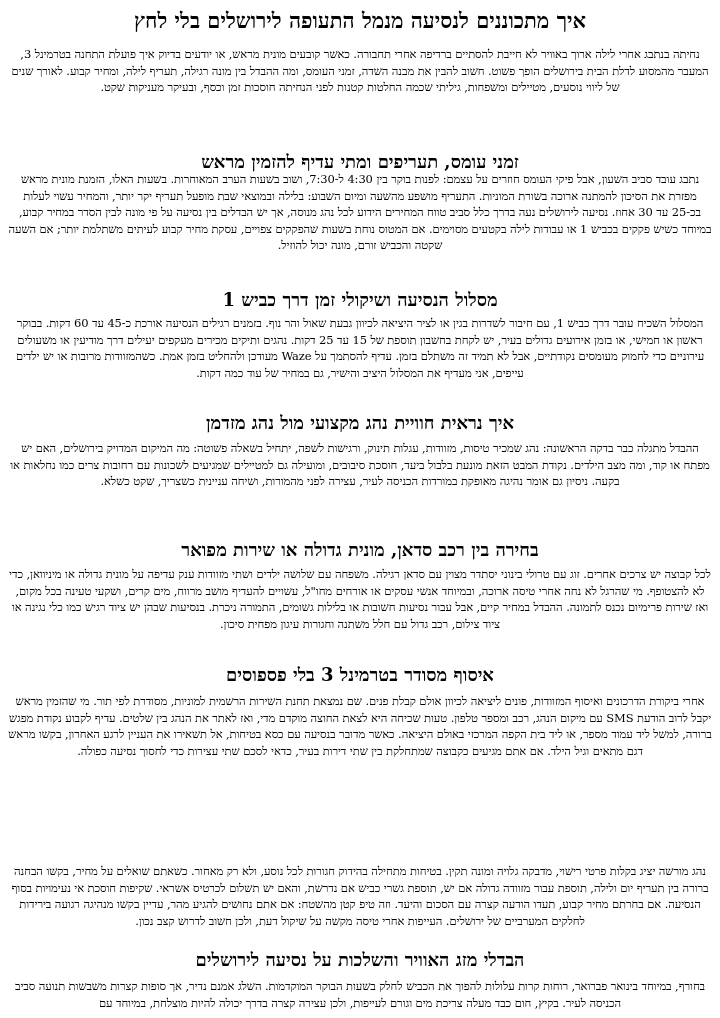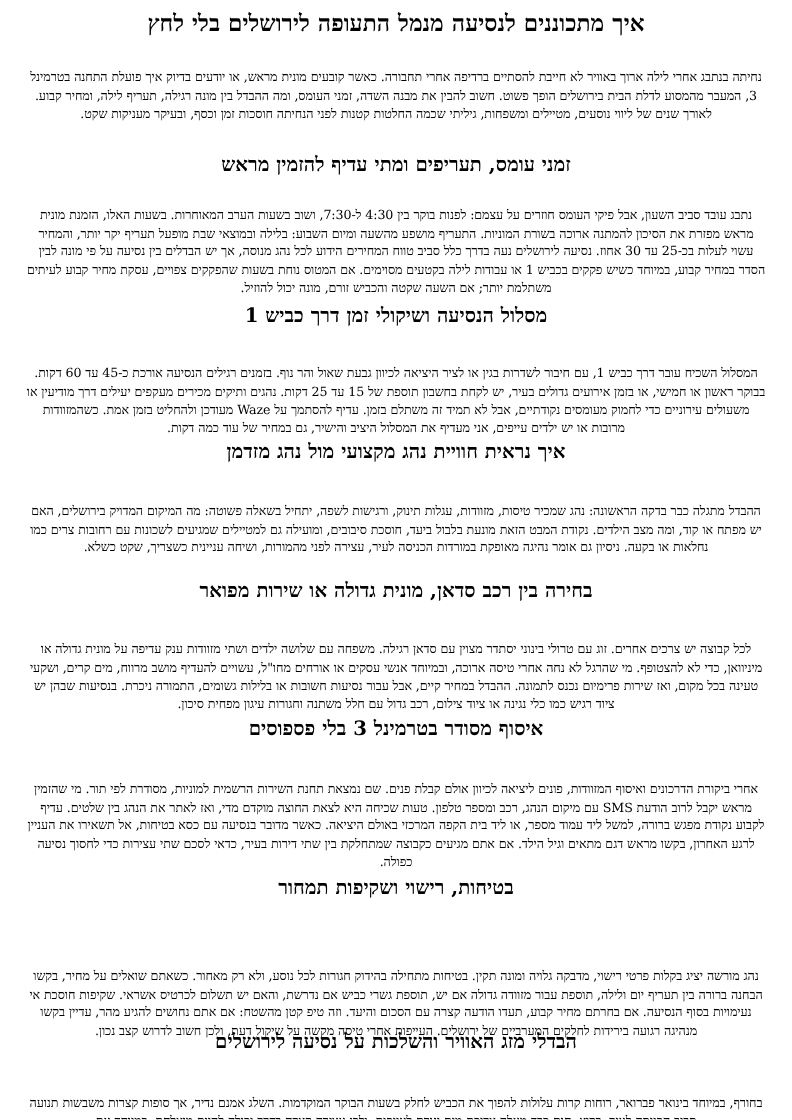--- a/index.html
+++ b/index.html
@@ -20,27 +20,27 @@
     overflow: hidden;
     text-align: center;
   }
   h1.blk {
     margin: 0;
     font-size: 21px;
     font-weight: bold;
     line-height: 1.25;
   }
   h2.blk {
-    margin: 0;
+    margin: 12px;
     font-size: 18px;
     font-weight: bold;
     line-height: 1.2;
   }
   p.blk {
-    margin: 16px;
+    margin: 0;
     font-size: 11.5px;
     line-height: 16.6px;
     letter-spacing: -0.1px;
   }
   
   .y-title { top: 8px;   height: 36px; }
   .y-p1    { top: 46px;  height: 90px; }
   .y-h2    { top: 139px; height: 26px; }
   .y-p2    { top: 171px; height: 104px; }
   .y-h3    { top: 277px; height: 26px; }
@@ -73,19 +73,18 @@
 
   <h2 class="blk y-h4">איך נראית חוויית נהג מקצועי מול נהג מזדמן</h2>
   <p class="blk y-p4">ההבדל מתגלה כבר בדקה הראשונה: נהג שמכיר טיסות, מזוודות, עגלות תינוק, ורגישות לשפה, יתחיל בשאלה פשוטה: מה המיקום המדויק בירושלים, האם יש מפתח או קוד, ומה מצב הילדים. נקודת המבט הזאת מונעת בלבול ביעד, חוסכת סיבובים, ומועילה גם למטיילים שמגיעים לשכונות עם רחובות צרים כמו נחלאות או בקעה. ניסיון גם אומר נהיגה מאופקת במורדות הכניסה לעיר, עצירה לפני מהמורות, ושיחה עניינית כשצריך, שקט כשלא.</p>
 
   <h2 class="blk y-h5">בחירה בין רכב סדאן, מונית גדולה או שירות מפואר</h2>
   <p class="blk y-p5">לכל קבוצה יש צרכים אחרים. זוג עם טרולי בינוני יסתדר מצוין עם סדאן רגילה. משפחה עם שלושה ילדים ושתי מזוודות ענק עדיפה על מונית גדולה או מיניוואן, כדי לא להצטופף. מי שהרגל לא נחה אחרי טיסה ארוכה, ובמיוחד אנשי עסקים או אורחים מחו"ל, עשויים להעדיף מושב מרווח, מים קרים, ושקעי טעינה בכל מקום, ואז שירות פרימיום נכנס לתמונה. ההבדל במחיר קיים, אבל עבור נסיעות חשובות או בלילות גשומים, התמורה ניכרת. בנסיעות שבהן יש ציוד רגיש כמו כלי נגינה או ציוד צילום, רכב גדול עם חלל משתנה וחגורות עיגון מפחית סיכון.</p>
 
   <h2 class="blk y-h6">איסוף מסודר בטרמינל 3 בלי פספוסים</h2>
   <p class="blk y-p6">אחרי ביקורת הדרכונים ואיסוף המזוודות, פונים ליציאה לכיוון אולם קבלת פנים. שם נמצאת תחנת השירות הרשמית למוניות, מסודרת לפי תור. מי שהזמין מראש יקבל לרוב הודעת SMS עם מיקום הנהג, רכב ומספר טלפון. טעות שכיחה היא לצאת החוצה מוקדם מדי, ואז לאתר את הנהג בין שלטים. עדיף לקבוע נקודת מפגש ברורה, למשל ליד עמוד מספר, או ליד בית הקפה המרכזי באולם היציאה. כאשר מדובר בנסיעה עם כסא בטיחות, אל תשאירו את העניין לרגע האחרון, בקשו מראש דגם מתאים וגיל הילד. אם אתם מגיעים כקבוצה שמתחלקת בין שתי דירות בעיר, כדאי לסכם שתי עצירות כדי לחסוך נסיעה כפולה.</p>
 
-  <h2 class="blk y-h7">בטיחות, רישוי ושקיפות תמחור</h2>
   <p class="blk y-p7">נהג מורשה יציג בקלות פרטי רישוי, מדבקה גלויה ומונה תקין. בטיחות מתחילה בהידוק חגורות לכל נוסע, ולא רק מאחור. כשאתם שואלים על מחיר, בקשו הבחנה ברורה בין תעריף יום ולילה, תוספת עבור מזוודה גדולה אם יש, תוספת גשרי כביש אם נדרשת, והאם יש תשלום לכרטיס אשראי. שקיפות חוסכת אי נעימויות בסוף הנסיעה. אם בחרתם מחיר קבוע, תעדו הודעה קצרה עם הסכום והיעד. וזה טיפ קטן מהשטח: אם אתם נחושים להגיע מהר, עדיין בקשו מנהיגה רגועה בירידות לחלקים המערביים של ירושלים. העייפות אחרי טיסה מקשה על שיקול דעת, ולכן חשוב לדרוש קצב נכון.</p>
 
   <h2 class="blk y-h8">הבדלי מזג האוויר והשלכות על נסיעה לירושלים</h2>
   <p class="blk y-p8">בחורף, במיוחד בינואר פברואר, רוחות קרות עלולות להפוך את הכביש לחלק בשעות הבוקר המוקדמות. השלג אמנם נדיר, אך סופות קצרות משבשות תנועה סביב הכניסה לעיר. בקיץ, חום כבד מעלה צריכת מים וגורם לעייפות, ולכן עצירה קצרה בדרך יכולה להיות מוצלחת, במיוחד עם</p>
 
 </div>
 
 </body></html>

